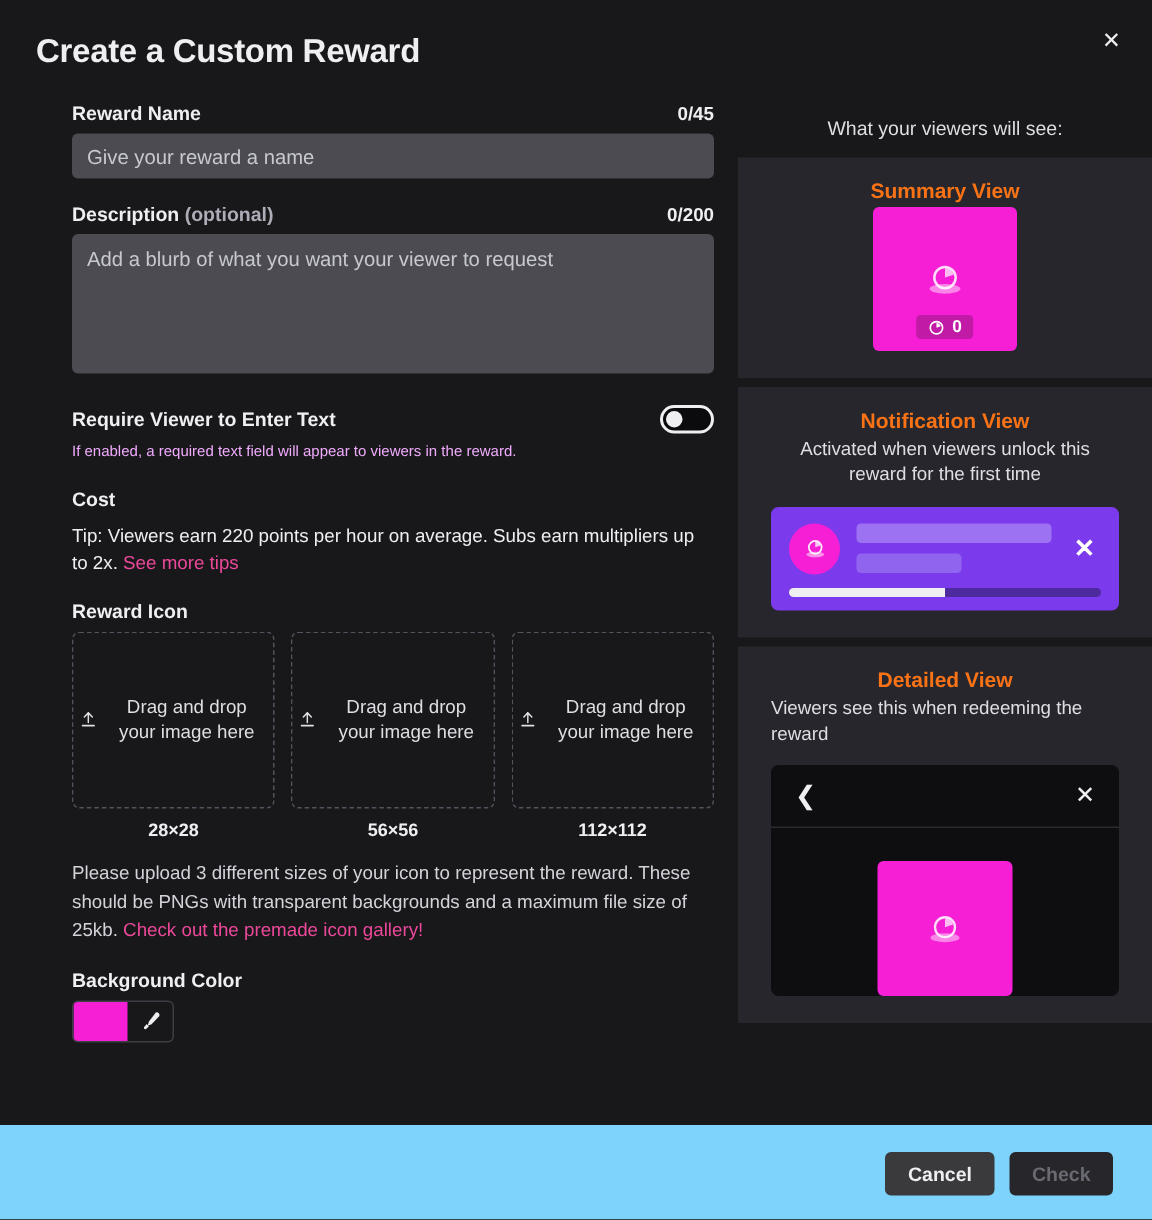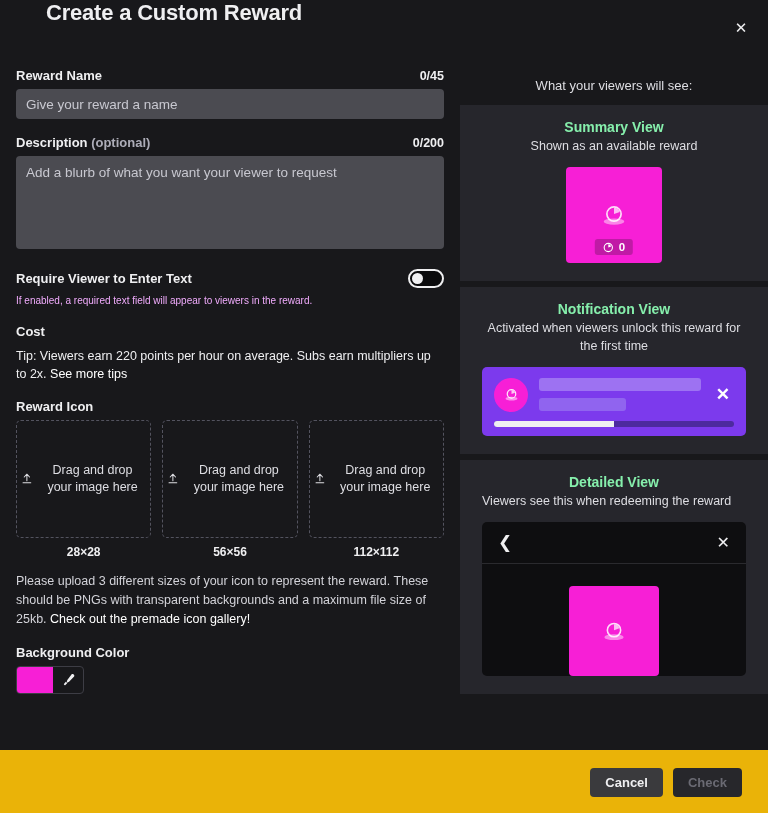--- a/index.html
+++ b/index.html
@@ -12,44 +12,44 @@
   .modal {
     position: relative;
     width: 768px; height: 813px;
     background: #18181b;
     display: flex; flex-direction: column;
   }
 
   
   .header {
     height: 68px; flex: 0 0 68px;
-    display: flex; 
+    display: flex; align-items: center;
     padding: 0 24px;
     position: relative;
-    margin-left: 22px;
   }
   .header h1 {
     font-size: 22px; font-weight: bold; color: #efeff1;
     letter-spacing: -0.2px;
   }
   .close-x {
     position: absolute; top: 14px; right: 14px;
     width: 26px; height: 26px; border-radius: 4px;
     display: flex; align-items: center; justify-content: center;
     color: #efeff1; font-size: 15px; line-height: 1;
     cursor: pointer; background: transparent;
     border: none; font-family: inherit;
   }
 
   
   .body {
     flex: 1 1 auto;
     display: flex;
     overflow: hidden;
     padding-bottom: 0;
+    padding-left: 32px;
   }
   .col-left {
     width: 460px; flex: 0 0 460px;
     padding: 0 16px 0 16px;
     overflow: hidden;
   }
   .col-right {
     flex: 1 1 auto;
     overflow: hidden;
     padding-right: 0px;
@@ -112,21 +112,21 @@
   .cost-wrap { position: relative; width: 215px; }
   .cost-wrap .input { padding-left: 32px; }
   .cost-icon {
     position: absolute; left: 9px; top: 50%; transform: translateY(-50%);
     width: 15px; height: 15px; pointer-events: none;
   }
 
   .tip {
     font-size: 12.5px; color: #efeff1; line-height: 1.45; margin-top: 8px;
   }
-  .link { color: #ffffff; text-decoration: none; cursor: pointer; }
+  .link { color: #ec4899; text-decoration: none; cursor: pointer; }
 
   .dropzones { display: flex; gap: 11px; }
   .dz-col { flex: 1 1 0; }
   .dropzone {
     height: 118px;
     border: 1px dashed #53535f; border-radius: 5px;
     display: flex; flex-direction: row;
     align-items: center; justify-content: center;
     gap: 6px; cursor: pointer; padding: 4px;
   }
@@ -162,21 +162,21 @@
     text-align: center; font-size: 13px; color: #dedee3;
     padding: 10px 0 12px 0;
   }
   .pcard {
     background: #26262c;
     padding: 14px 22px 18px 22px;
     margin-bottom: 6px;
   }
   .pcard h3 {
     text-align: center; font-size: 14px; font-weight: bold;
-    color: #86efac; margin-bottom: 3px;
+    color: #f97316; margin-bottom: 3px;
   }
   .pcard .psub {
     text-align: center; font-size: 12.5px; color: #dedee3;
     line-height: 1.38; margin-bottom: 12px;
   }
   .pcard .psub.left { text-align: left; }
 
   .tile {
     width: 96px; height: 96px; border-radius: 4px;
     margin: 0 auto; position: relative;
@@ -225,21 +225,21 @@
   .detail-body { padding: 22px 0 0 0; }
   .tile-lg {
     width: 90px; height: 90px; border-radius: 4px;
     margin: 0 auto;
     display: flex; align-items: center; justify-content: center;
   }
 
   
   .footer {
     height: 63px; flex: 0 0 63px;
-    background: #eab308;
+    background: #7dd3fc;
     display: flex; align-items: center; justify-content: flex-end;
     gap: 10px; padding: 0 26px;
     border-top: 1px solid transparent;
   }
   .btn {
     height: 29px; padding: 0 15px; border-radius: 4px;
     font-size: 13px; font-weight: bold; border: none;
     font-family: inherit; cursor: pointer;
   }
   .btn-cancel { background: #3a3a3d; color: #efeff1; }
@@ -353,21 +353,20 @@
         </div>
       </div>
 
     </div>
 
     <div class="col-right">
       <div class="preview-title">What your viewers will see:</div>
 
       <div class="pcard">
         <h3>Summary View</h3>
-        <div class="psub">Shown as an available reward</div>
         <div class="tile" id="summary-tile" style="background: rgb(247, 31, 214);">
           <svg width="30" height="30" viewBox="0 0 32 32">
             <ellipse cx="16" cy="23" rx="11" ry="3.4" fill="#ffffff" opacity="0.45"></ellipse>
             <circle cx="16" cy="15" r="7.6" fill="none" stroke="#ffffff" stroke-width="1.8" opacity="0.85"></circle>
             <path d="M16 8.2 A6.8 6.8 0 0 1 22.2 12.9 L16 15 Z" fill="#ffffff" opacity="0.7"></path>
           </svg>
           <div class="cost-pill" id="summary-pill" style="background: rgb(192, 26, 166);">
             <svg width="11" height="11" viewBox="0 0 20 20">
               <circle cx="10" cy="10" r="7.5" fill="none" stroke="#ffffff" stroke-width="2"></circle>
               <path d="M10 4.2 A5.8 5.8 0 0 1 15.2 8.2 L10 10 Z" fill="#ffffff"></path>

